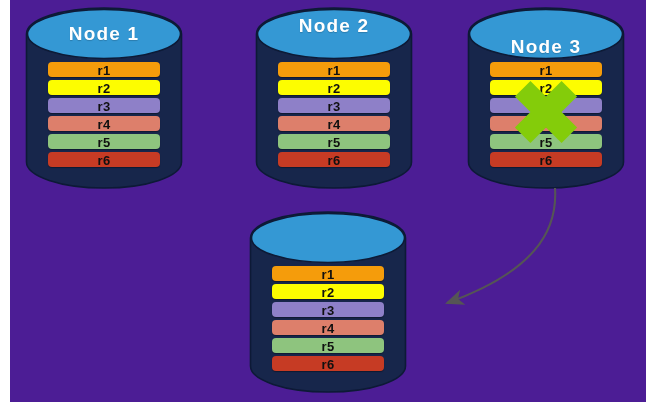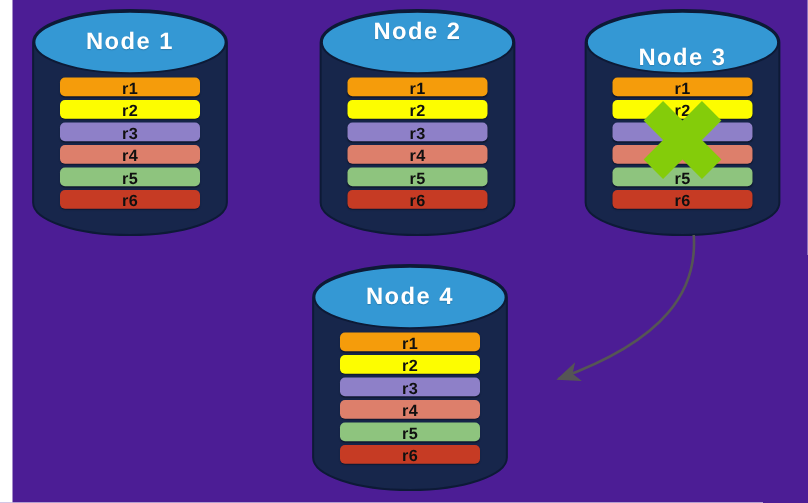--- a/index.html
+++ b/index.html
@@ -177,21 +177,20 @@
           <rect x="-33" y="-11" width="66" height="22" transform="rotate(45)" fill="#84cc0a"></rect>
           <rect x="-33" y="-11" width="66" height="22" transform="rotate(-45)" fill="#84cc0a"></rect>
         </g>
       </svg>
     </div>
     <div class="node" style="left: 240px; top: 212px; width: 156px; height: 180px;">
       <svg class="cyl-svg" width="156" height="180" viewBox="0 0 156 180">
         <path d="M 0.5 26 L 0.5 154 A 77.5 26 0 0 0 155.5 154 L 155.5 26 A 77.5 26 0 0 0 0.5 26 Z" fill="#17264b" stroke="#0d1a36" stroke-width="1.6"></path>
         <ellipse cx="78" cy="26" rx="76.5" ry="24.5" fill="#3498d4" stroke="#0d1a36" stroke-width="1.6"></ellipse>
       </svg>
-      <div class="node-title" style="top: 15px;">Node  4</div>
       <div class="bars" style="left: 22px; width: 112px; top: 54px;">
         <div class="bar" style="background: rgb(245, 156, 11);">
           <span class="bar-label">r1</span>
         </div>
         <div class="bar" style="background: rgb(253, 253, 0);">
           <span class="bar-label">r2</span>
         </div>
         <div class="bar" style="background: rgb(142, 128, 200);">
           <span class="bar-label">r3</span>
         </div>

